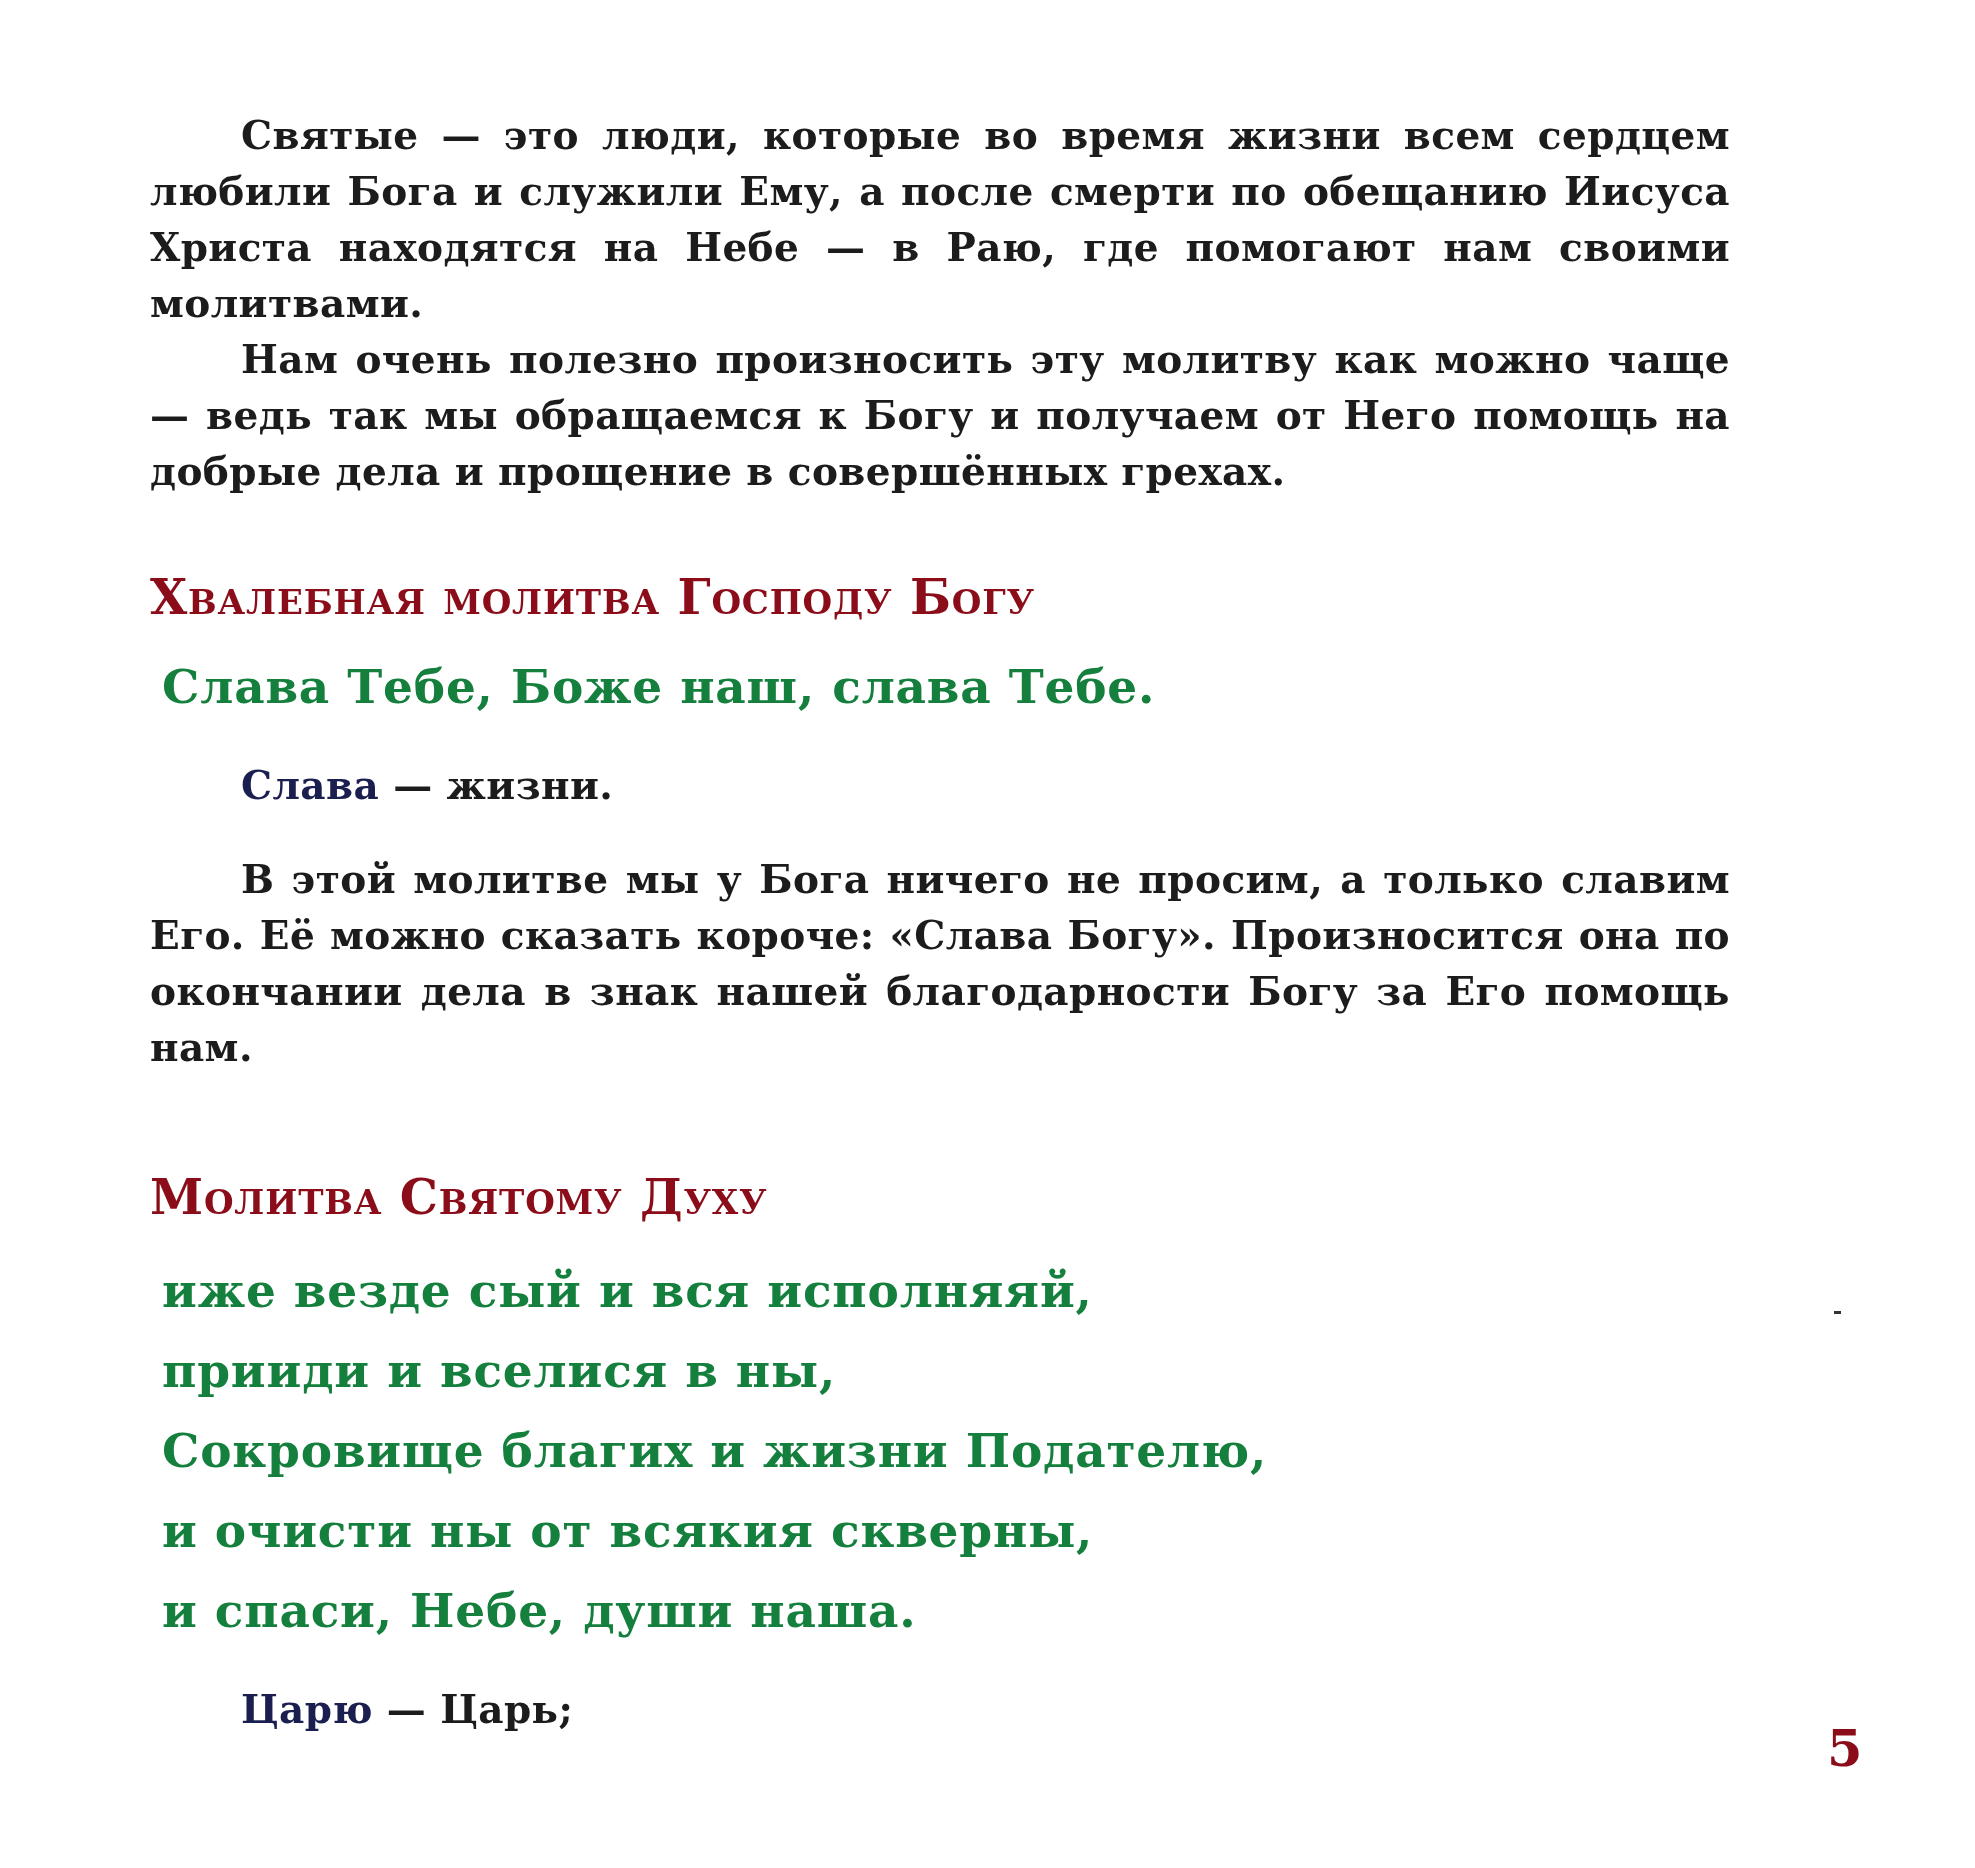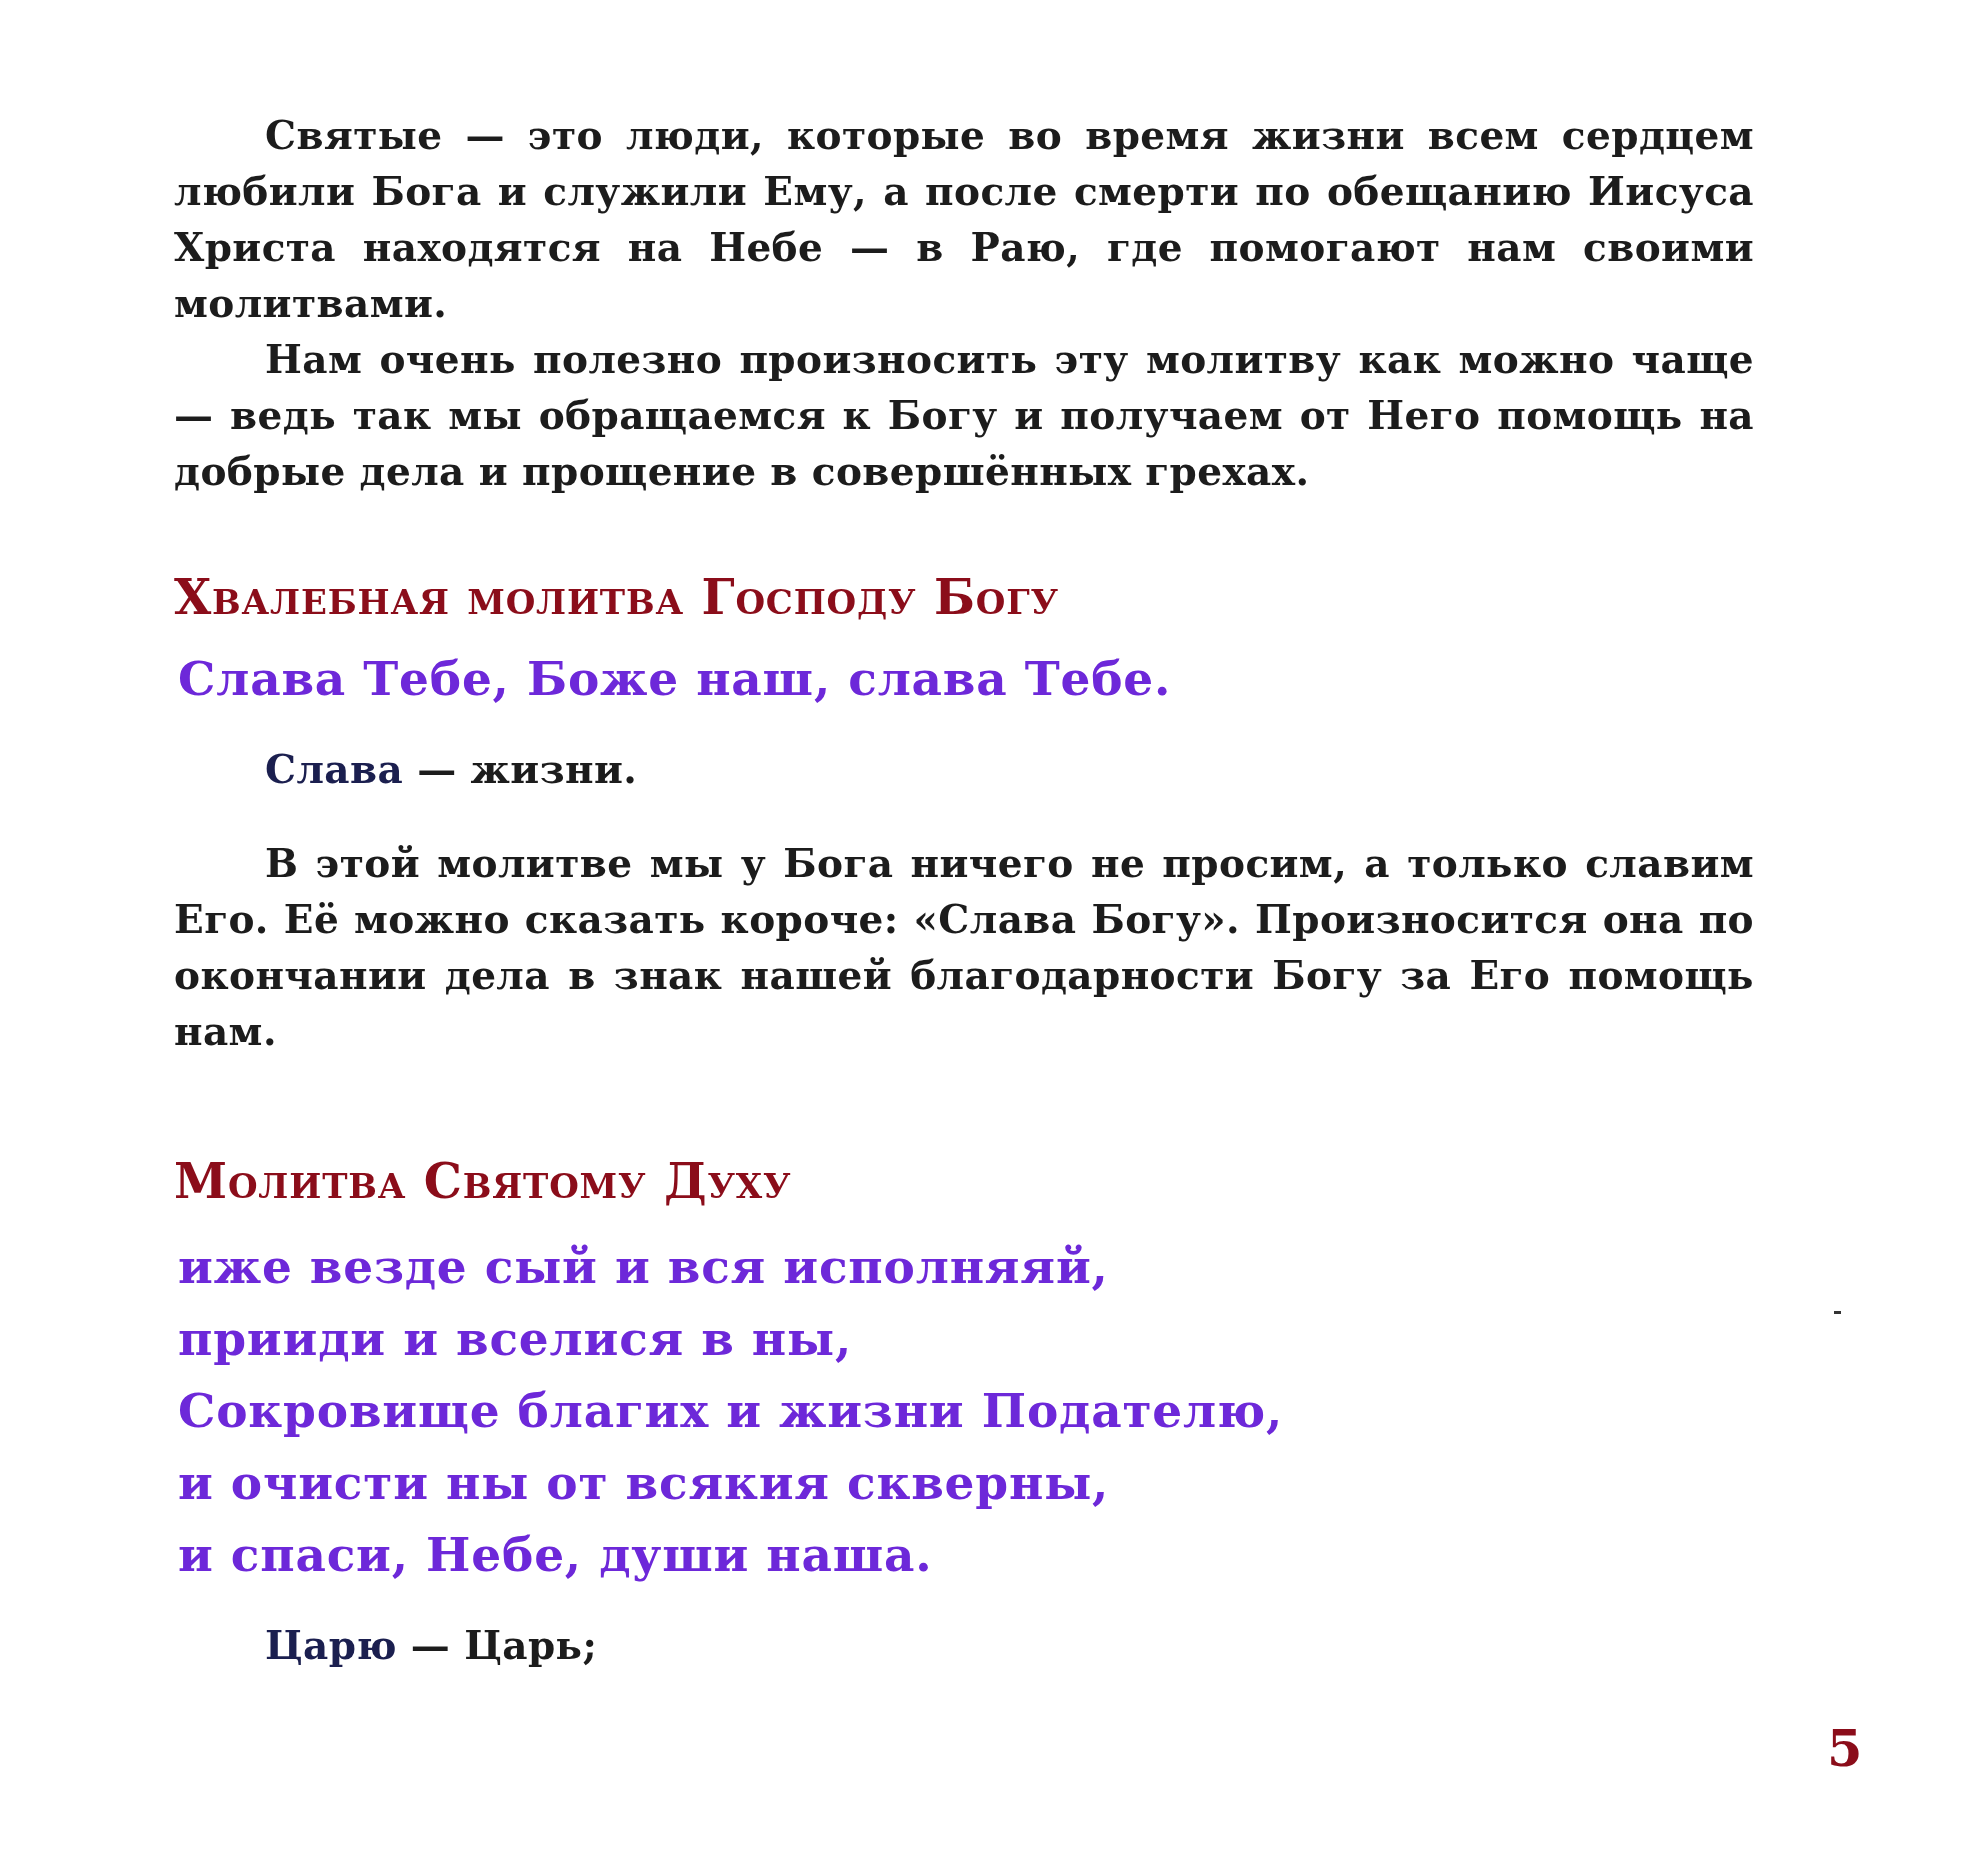--- a/index.html
+++ b/index.html
@@ -10,21 +10,21 @@
     body {
       width: 1975px;
       height: 1868px;
       position: relative;
       overflow: hidden;
       font-family: "DejaVu Serif", "Liberation Serif", serif;
       color: #1a1a1a;
     }
     .page {
       position: absolute;
-      left: 174px;
+      left: 150px;
       top: 107px;
       width: 1580px;
     }
     .para {
       font-size: 39px;
       line-height: 56px;
       text-align: justify;
       margin: 0;
       text-indent: 91px;
       font-weight: bold;
@@ -36,24 +36,24 @@
       font-weight: bold;
       color: #8b0d1a;
       font-size: 48px;
       line-height: 63px;
       margin: 0;
       letter-spacing: 0.8px;
       font-variant: small-caps;
     }
     .prayer {
       font-weight: bold;
-      color: #6d28d9;
+      color: #15803d;
       font-size: 47px;
       line-height: 68px;
-      margin: 4px;
+      margin: 12px;
       letter-spacing: 0.8px;
     }
     .gloss {
       font-size: 39px;
       line-height: 56px;
       margin: 0;
       padding-left: 91px;
       font-weight: bold;
       color: #1c1c1c;
       letter-spacing: 0.4px;

